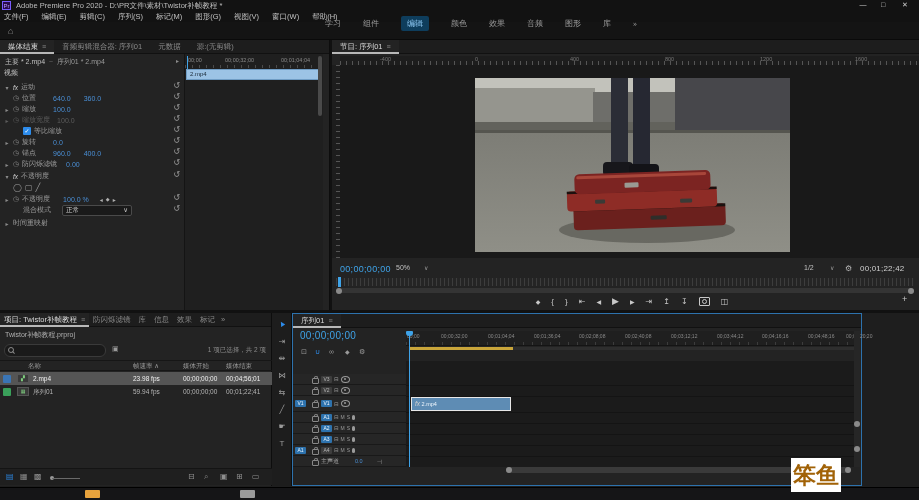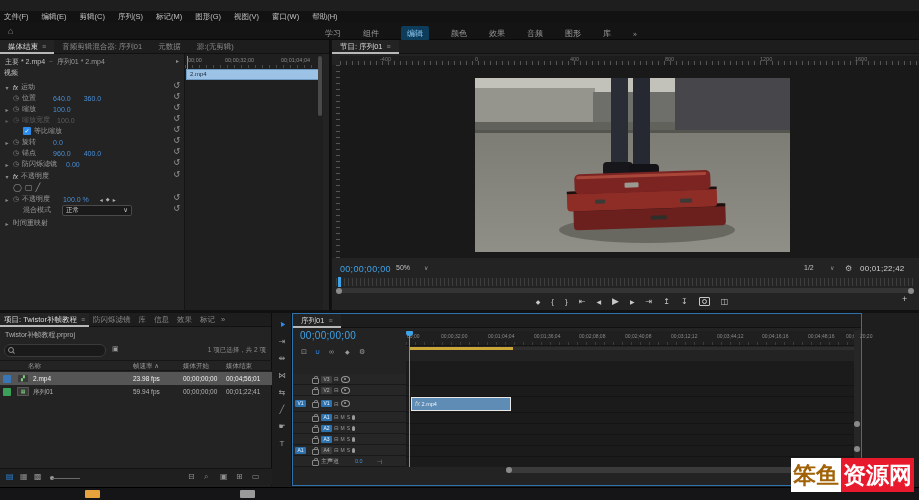--- a/index.html
+++ b/index.html
@@ -137,36 +137,43 @@
   .tkic{position:absolute;top:2px;width:15px;height:8px;border-radius:1px;}
   #watermark{left:791px;top:458px;height:34px;display:flex;font-weight:bold;z-index:50;}
   #wm1{background:#ffffff;color:#a16207;font-size:23px;line-height:34px;padding:0 2px;}
   #wm2{background:#e8192c;color:#ffffff;font-size:23px;line-height:34px;padding:0 2px;}
 </style>
 </head>
 <body>
 
 <div id="app">
 
+  <div id="titlebar" class="abs">
+    <div id="pr-icon" class="abs">Pr</div>
+    <div id="title-text" class="abs">Adobe Premiere Pro 2020 - D:\PR文件\素材\Twistor补帧教程 *</div>
+    <div class="winctl abs" style="left:856px;">—</div>
+    <div class="winctl abs" style="left:876px;">□</div>
+    <div class="winctl abs" style="left:898px;">✕</div>
+  </div>
 
   <div id="menubar" class="abs flex" style="padding-left:4px;">
     <span class="mi">文件(F)</span>
     <span class="mi">编辑(E)</span>
     <span class="mi">剪辑(C)</span>
     <span class="mi">序列(S)</span>
     <span class="mi">标记(M)</span>
     <span class="mi">图形(G)</span>
     <span class="mi">视图(V)</span>
     <span class="mi">窗口(W)</span>
     <span class="mi">帮助(H)</span>
   </div>
 
   <div id="wsbar" class="abs"></div>
   <div id="home-ic" class="abs">⌂</div>
-  <div class="abs flex" style="left:325px;top:26px;font-family:Liberation Serif, serif;">
+  <div class="abs flex" style="left:325px;top:16px;font-family:Liberation Serif, serif;">
     <span class="wtab">学习</span>
     <span class="wtab">组件</span>
     <span class="wtab on">编辑</span>
     <span class="wtab">颜色</span>
     <span class="wtab">效果</span>
     <span class="wtab">音频</span>
     <span class="wtab">图形</span>
     <span class="wtab">库</span>
     <span class="wtab">»</span>
   </div>
@@ -562,16 +569,15 @@
     </div>
   </div>
 
   <div id="taskbar" class="abs">
     <div class="tkic" style="left:85px;background:#e8a33d;"></div>
     <div class="tkic" style="left:240px;background:#9a9a9a;"></div>
   </div>
 
   <div id="watermark" class="abs">
     <span id="wm1">笨鱼</span>
-    <span id="wm2">资源网</span>
   </div>
 
 </div>
 
 </body></html>

